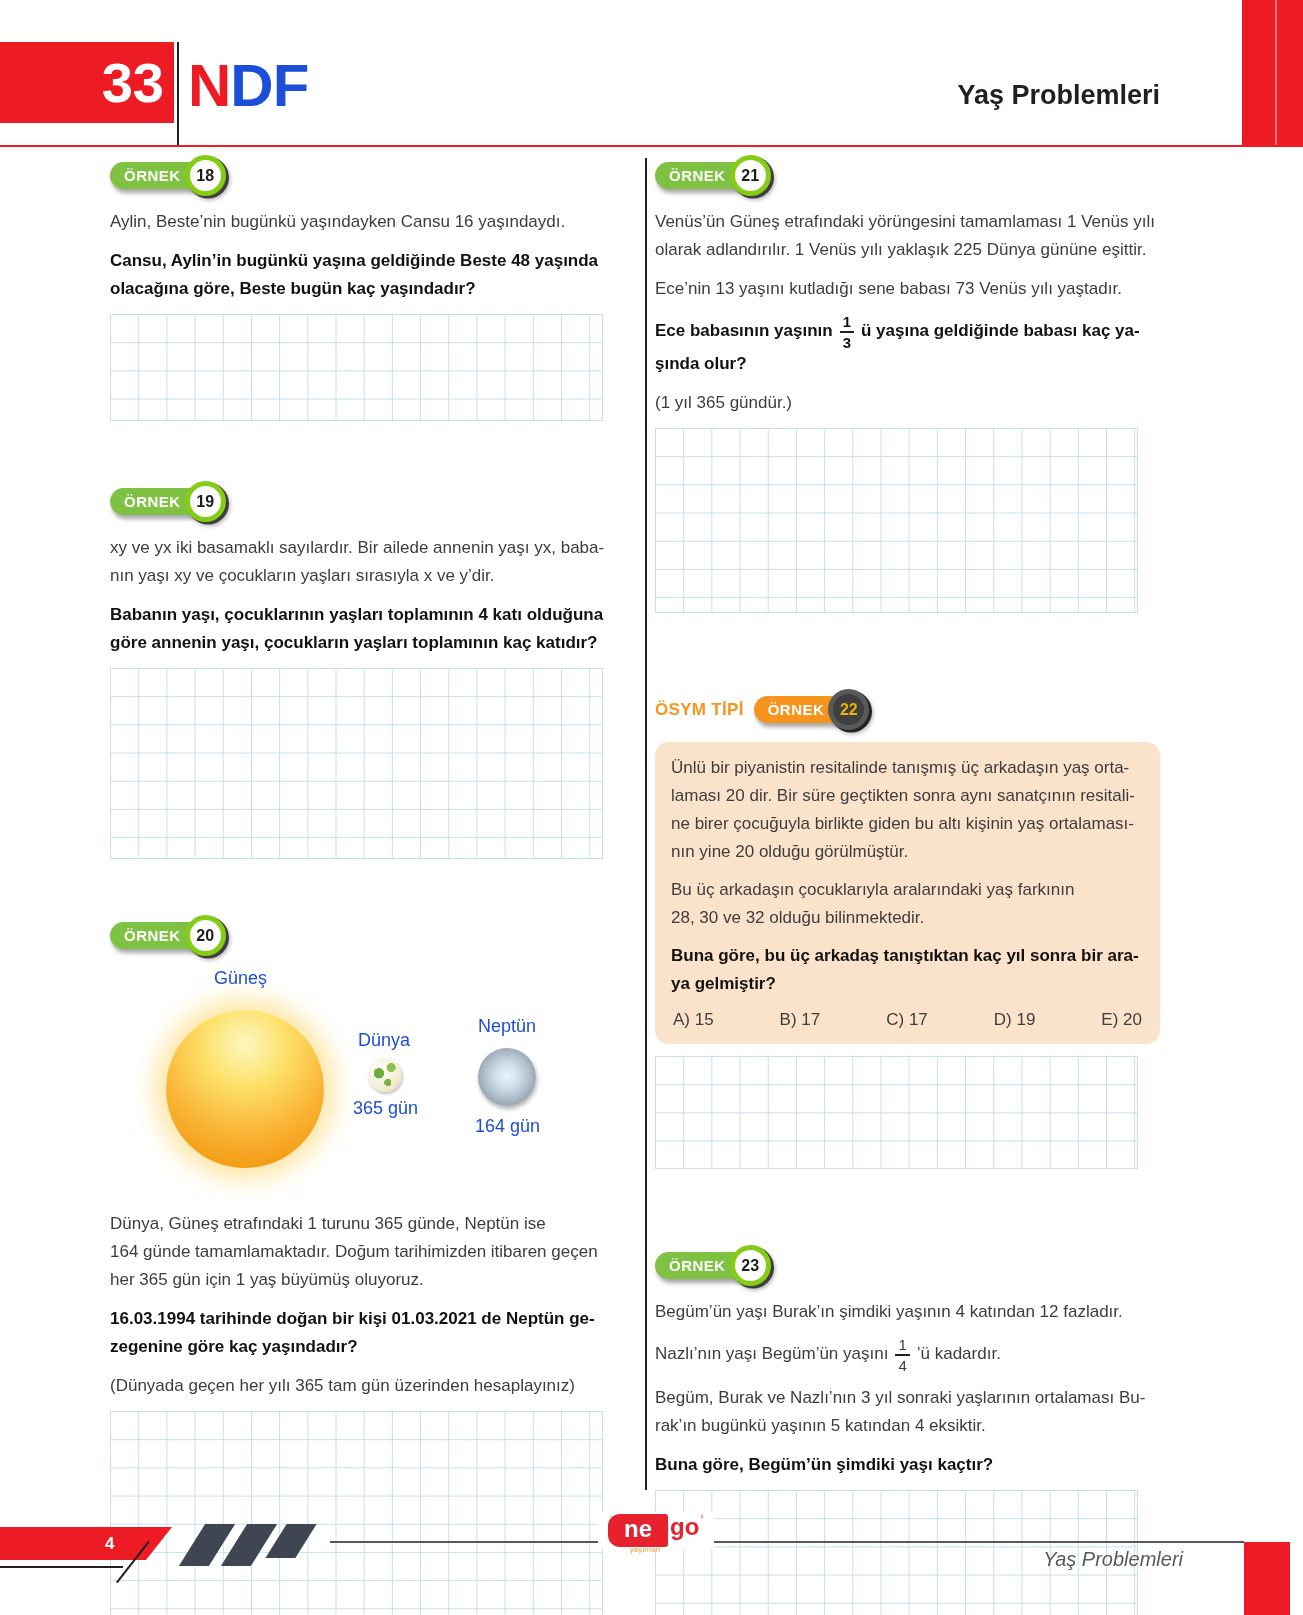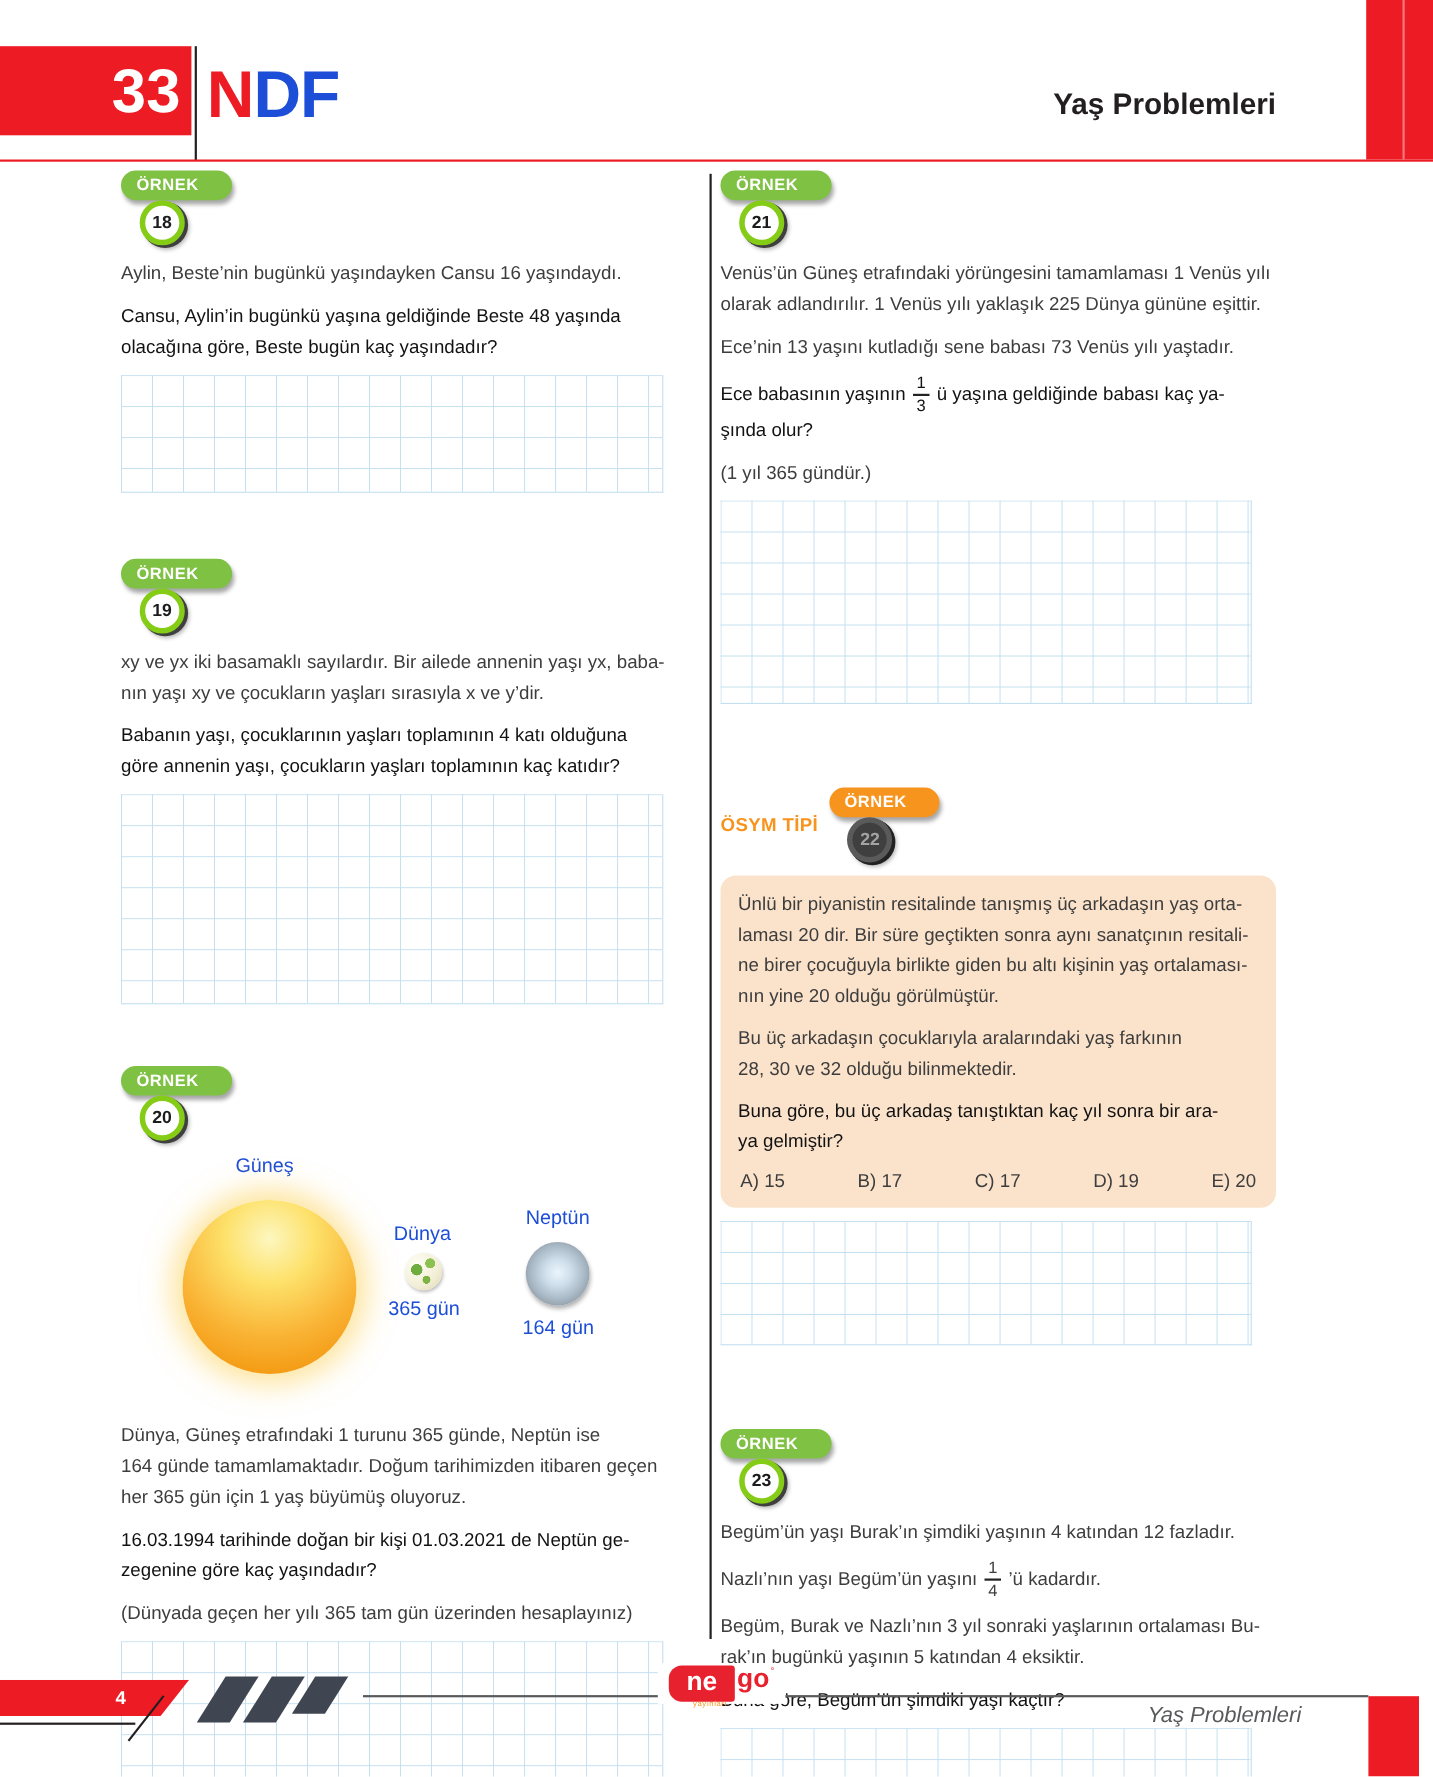--- a/index.html
+++ b/index.html
@@ -20,43 +20,43 @@
   .corner-block{position:absolute;right:0;top:0;width:61px;height:145px;background:#ed1c24;}
   .corner-block::after{content:"";position:absolute;left:33px;top:0;width:2px;height:100%;background:#f4777c;}
   .col-divider{position:absolute;left:645px;top:158px;width:2px;height:1332px;background:#231f20;}
 
   
   .col{position:absolute;top:155px;}
   .col-left{left:110px;width:507px;}
   .col-right{left:655px;width:505px;}
 
   .para{font-size:17px;line-height:28px;margin:0 0 11px;white-space:pre-line;color:#3d3d3d;}
-  .para.bold{font-weight:normal;color:#121212;}
+  .para.bold{font-weight:bold;color:#121212;}
   .work-grid{
     background-image:
       linear-gradient(to right,#c3dff0 1px,transparent 1px),
       linear-gradient(to bottom,#c3dff0 1px,transparent 1px);
     background-size:28.2px 28.2px;
     border-right:1px solid #c3dff0;border-bottom:1px solid #c3dff0;
     margin-bottom:0;
   }
   .grid-left{width:492px;}
   .grid-right{width:482px;}
 
   
   .badge-row{display:flex;align-items:center;margin:0 0 12px;}
-  .badge{display:inline-flex;align-items:center;position:relative;flex-direction:column;}
+  .badge{display:inline-flex;align-items:center;position:relative;}
   .badge-pill{background:#7fc142;color:#fff;font-weight:bold;font-size:15px;letter-spacing:.5px;
     padding:6px 30px 6px 14px;border-radius:17px;box-shadow:2px 4px 4px rgba(0,0,0,.35);line-height:1;}
   .badge-num{position:relative;margin-left:-26px;width:31px;height:31px;border-radius:50%;
     background:#fff;color:#1c1c1c;font-weight:bold;font-size:16px;
     display:flex;align-items:center;justify-content:center;
     border:5px solid #84cc16;box-shadow:2.5px 2px 0 .5px #3f3f3f,4px 4px 4px rgba(0,0,0,.3);}
   .badge.orange .badge-pill{background:#f7941e;}
-  .badge.orange .badge-num{background:#3f3f3f;color:#a3a3a3;border-color:#5a5a5a;box-shadow:2.5px 2px 0 .5px #222,4px 4px 4px rgba(0,0,0,.3);}
+  .badge.orange .badge-num{background:#3f3f3f;color:#eab308;border-color:#5a5a5a;box-shadow:2.5px 2px 0 .5px #222,4px 4px 4px rgba(0,0,0,.3);}
   .osym-label{color:#f7941e;font-weight:bold;font-size:17px;margin-right:10px;letter-spacing:.3px;}
 
   
   .frac{display:inline-flex;flex-direction:column;align-items:center;vertical-align:middle;
     margin:0 7px;line-height:1;font-size:15px;}
   .frac .fnum{border-bottom:2px solid #222;padding:0 3px 2px;}
   .frac .fden{padding-top:2px;}
 
   
   .figure{position:relative;height:228px;margin:4px 0 14px;}

